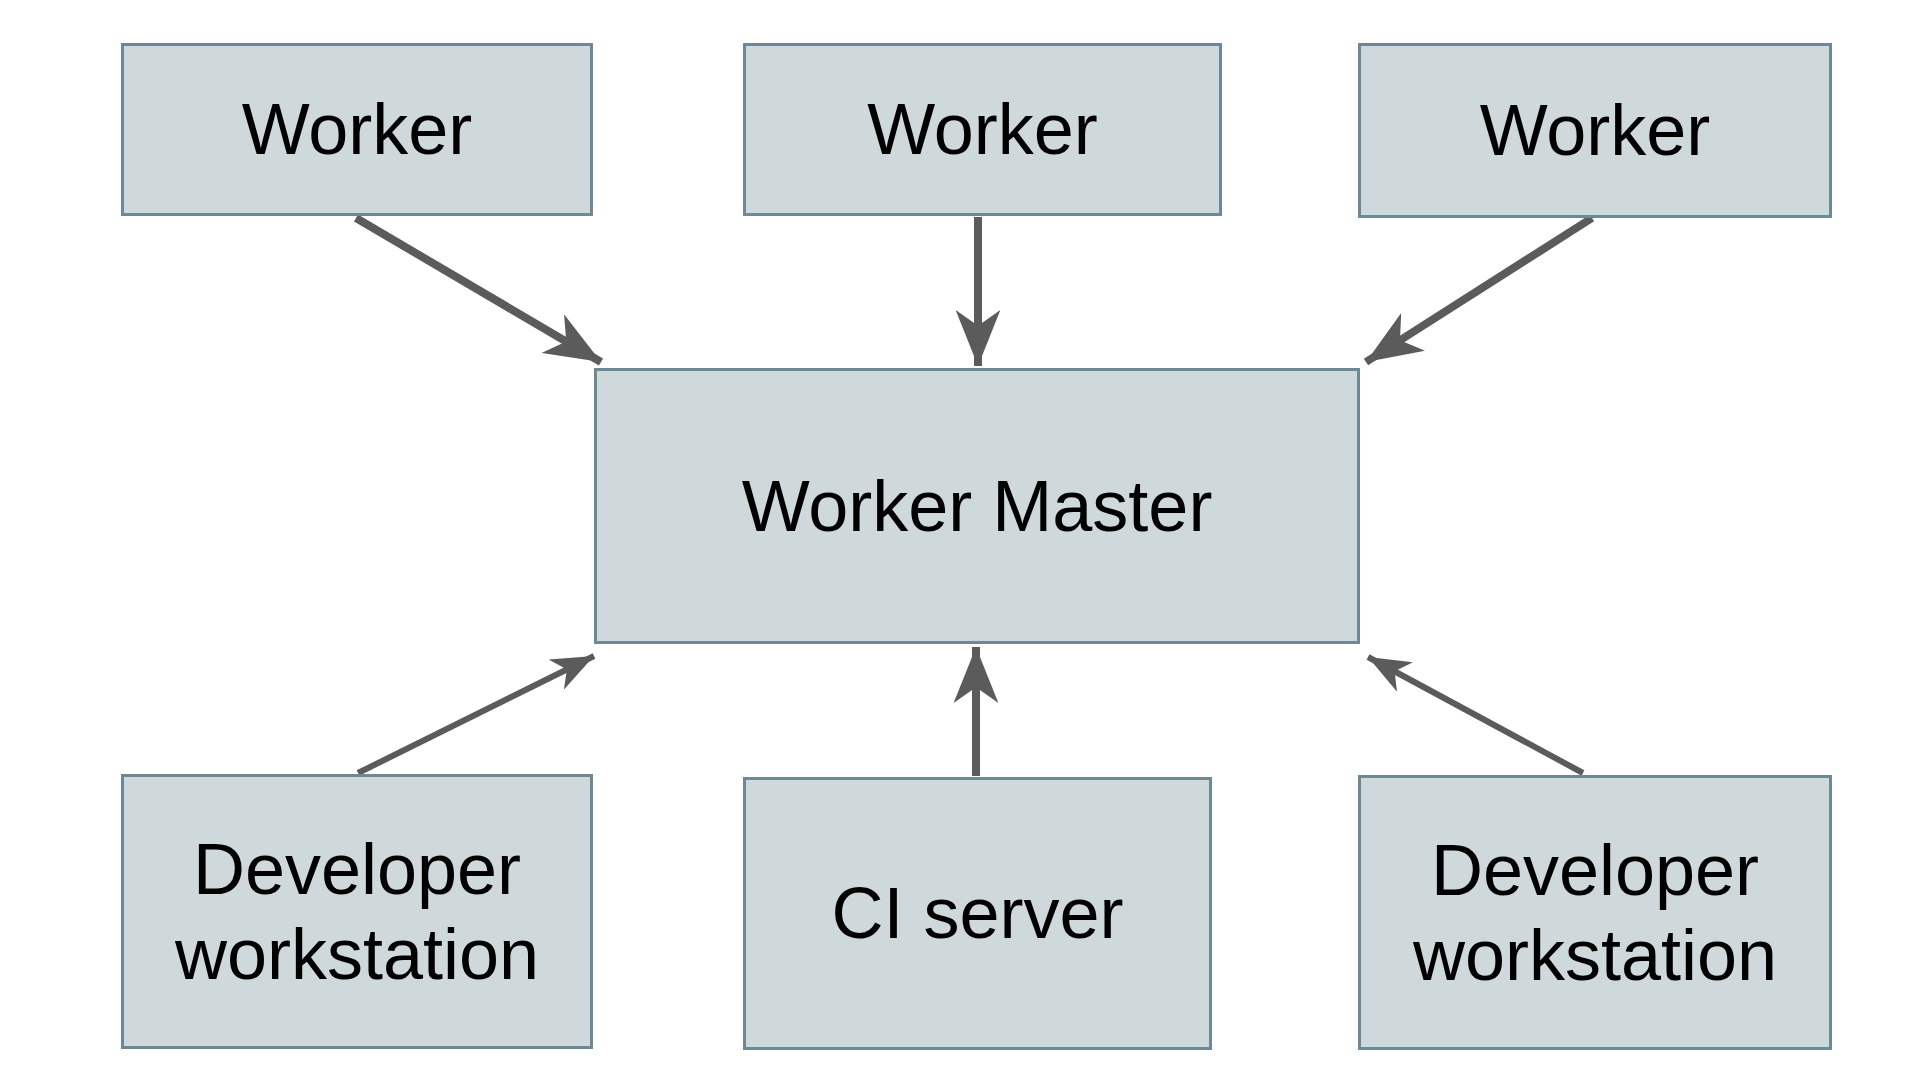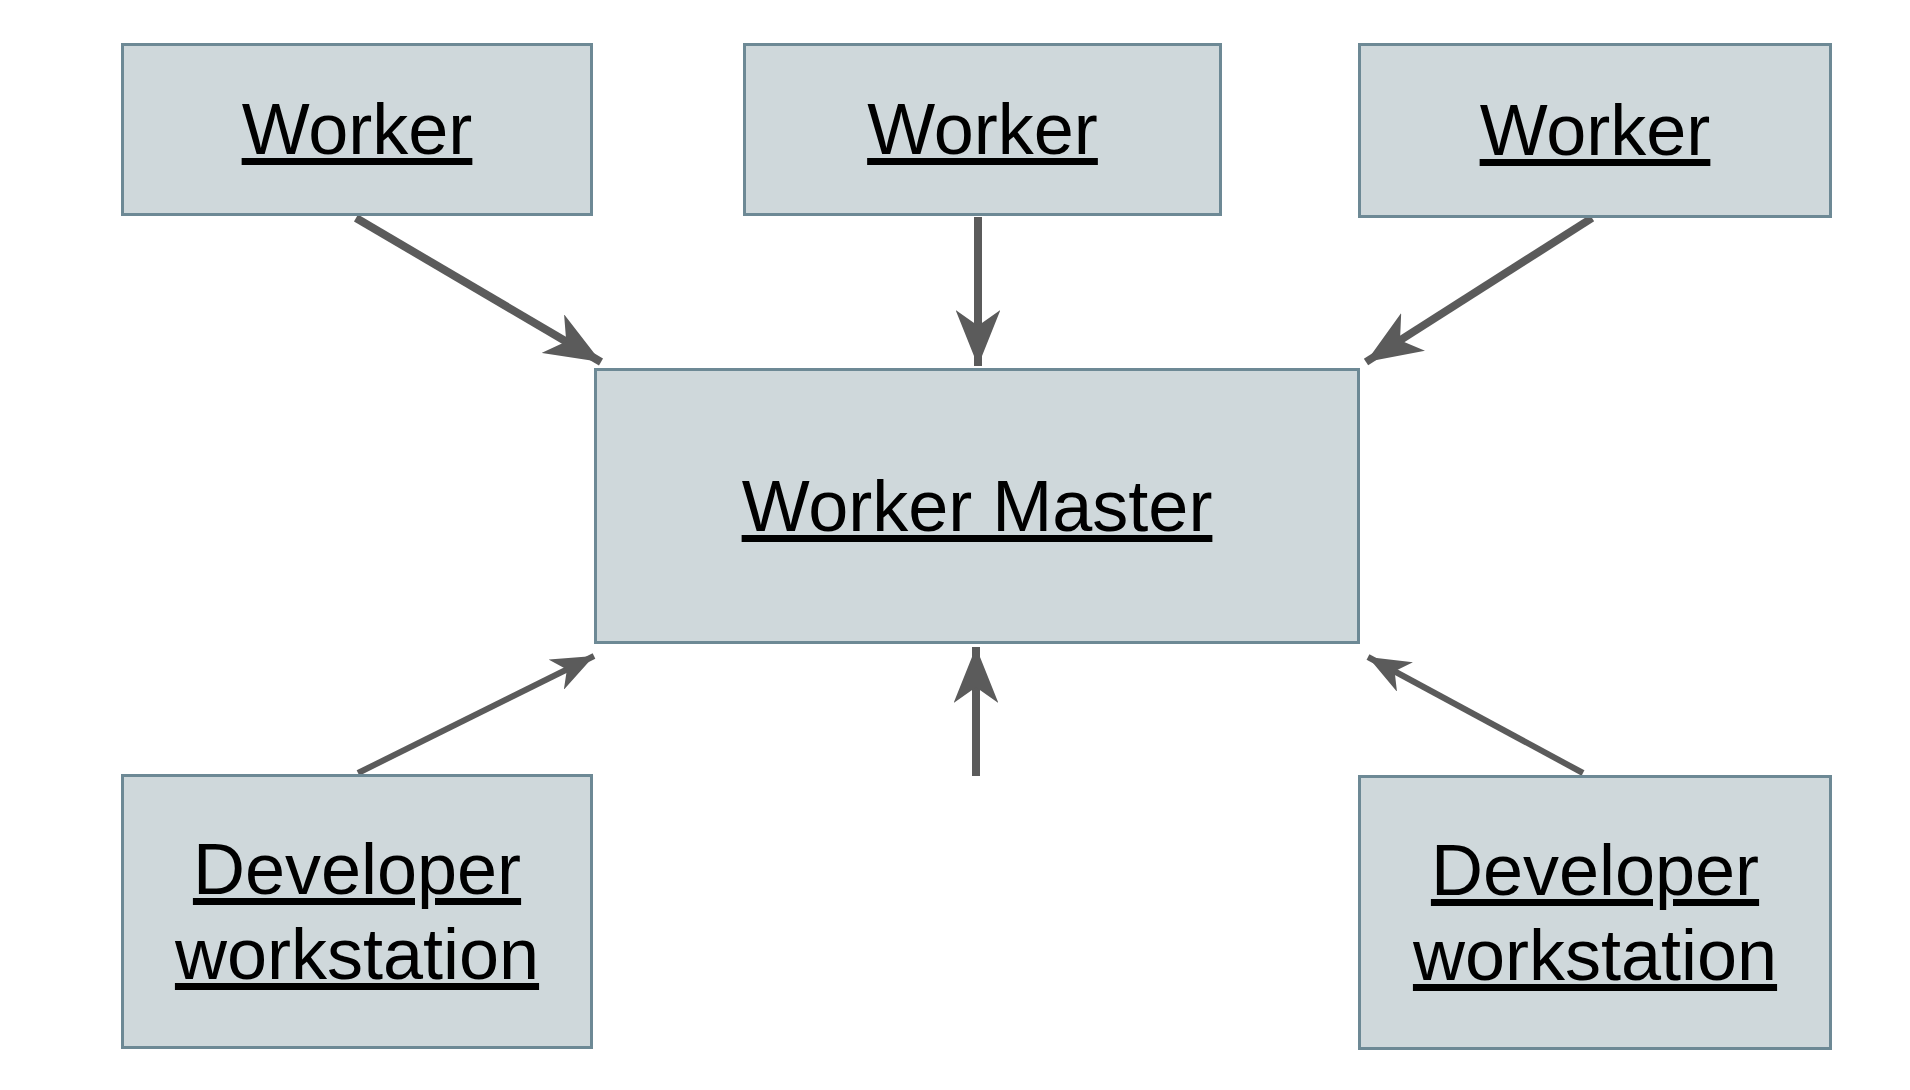--- a/index.html
+++ b/index.html
@@ -21,21 +21,20 @@
     pointer-events:none;
   }
   .node{
     position:absolute;
     background:var(--fill);
     border:3px solid var(--border);
     display:flex;
     align-items:center;
     justify-content:center;
     text-align:center;
-    text-decoration:underline;
   }
   .node .label{
     color:var(--label);
     font-size:72px;
     line-height:1.18;
     padding:0 10px;
   }
 </style>
 </head>
 <body>
@@ -69,18 +68,21 @@
   </div>
 
   <div class="node" style="left: 594px; top: 368px; width: 766px; height: 276px;">
     <span class="label">Worker Master</span>
   </div>
 
   <div class="node" style="left: 121px; top: 774px; width: 472px; height: 275px;">
     <span class="label">Developer workstation</span>
   </div>
 
+  <div class="node" style="left: 743px; top: 777px; width: 469px; height: 273px;">
+    <span class="label">CI server</span>
+  </div>
 
   <div class="node" style="left: 1358px; top: 775px; width: 474px; height: 275px;">
     <span class="label">Developer workstation</span>
   </div>
 
 </div>
 
 </body></html>

